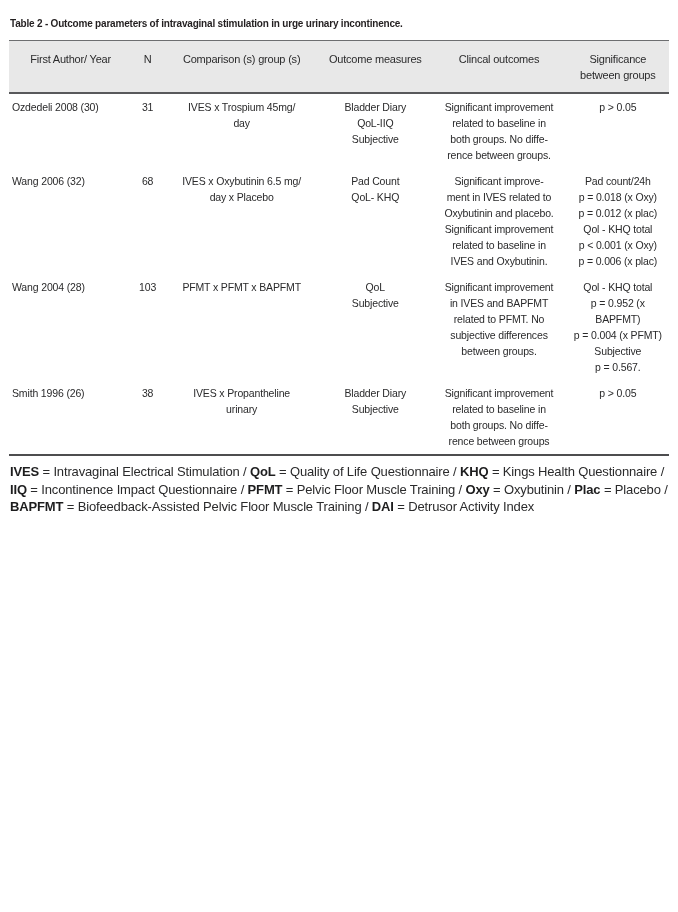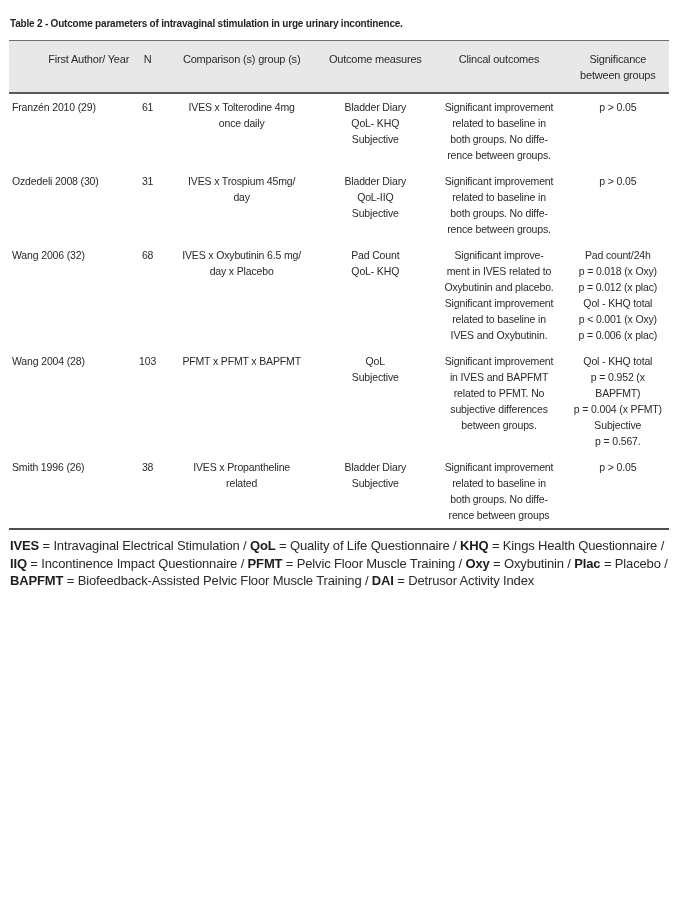--- a/index.html
+++ b/index.html
@@ -39,21 +39,21 @@
     letter-spacing: -0.2px;
     color: #2b2b2c;
     text-align: center;
     vertical-align: top;
     padding: 10px 2px 9px 2px;
     border-bottom: 2px solid #58595b;
     white-space: pre-line;
     line-height: 16px;
   }
   table.outcomes thead th.th-left {
-    text-align: right;
+    text-align: center;
     padding-left: 3px;
     margin-left: 20px;
   }
   table.outcomes tbody td {
     font-size: 10.5px;
     letter-spacing: -0.15px;
     line-height: 16px;
     color: #2a2a2b;
     text-align: center;
     vertical-align: top;
@@ -98,34 +98,20 @@
         <th>N</th>
         <th>Comparison (s) group (s)</th>
         <th>Outcome measures</th>
         <th>Clincal outcomes</th>
         <th>Significance
 between groups</th>
       </tr>
     </thead>
     <tbody>
         <tr>
-          <td class="td-left">Franzén 2010 (29)</td>
-          <td>61</td>
-          <td>IVES x Tolterodine 4mg
-once daily</td>
-          <td>Bladder Diary
-QoL- KHQ
-Subjective</td>
-          <td>Significant improvement
-related to baseline in
-both groups. No diffe-
-rence between groups.</td>
-          <td>p &gt; 0.05</td>
-        </tr>
-        <tr>
           <td class="td-left">Ozdedeli 2008 (30)</td>
           <td>31</td>
           <td>IVES x Trospium 45mg/
 day</td>
           <td>Bladder Diary
 QoL-IIQ
 Subjective</td>
           <td>Significant improvement
 related to baseline in
 both groups. No diffe-
@@ -167,21 +153,21 @@
 p = 0.952 (x
 BAPFMT)
 p = 0.004 (x PFMT)
 Subjective
 p = 0.567.</td>
         </tr>
         <tr>
           <td class="td-left">Smith 1996 (26)</td>
           <td>38</td>
           <td>IVES x Propantheline
-related</td>
+urinary</td>
           <td>Bladder Diary
 Subjective</td>
           <td>Significant improvement
 related to baseline in
 both groups. No diffe-
 rence between groups</td>
           <td>p &gt; 0.05</td>
         </tr>
       </tbody>
   </table>

